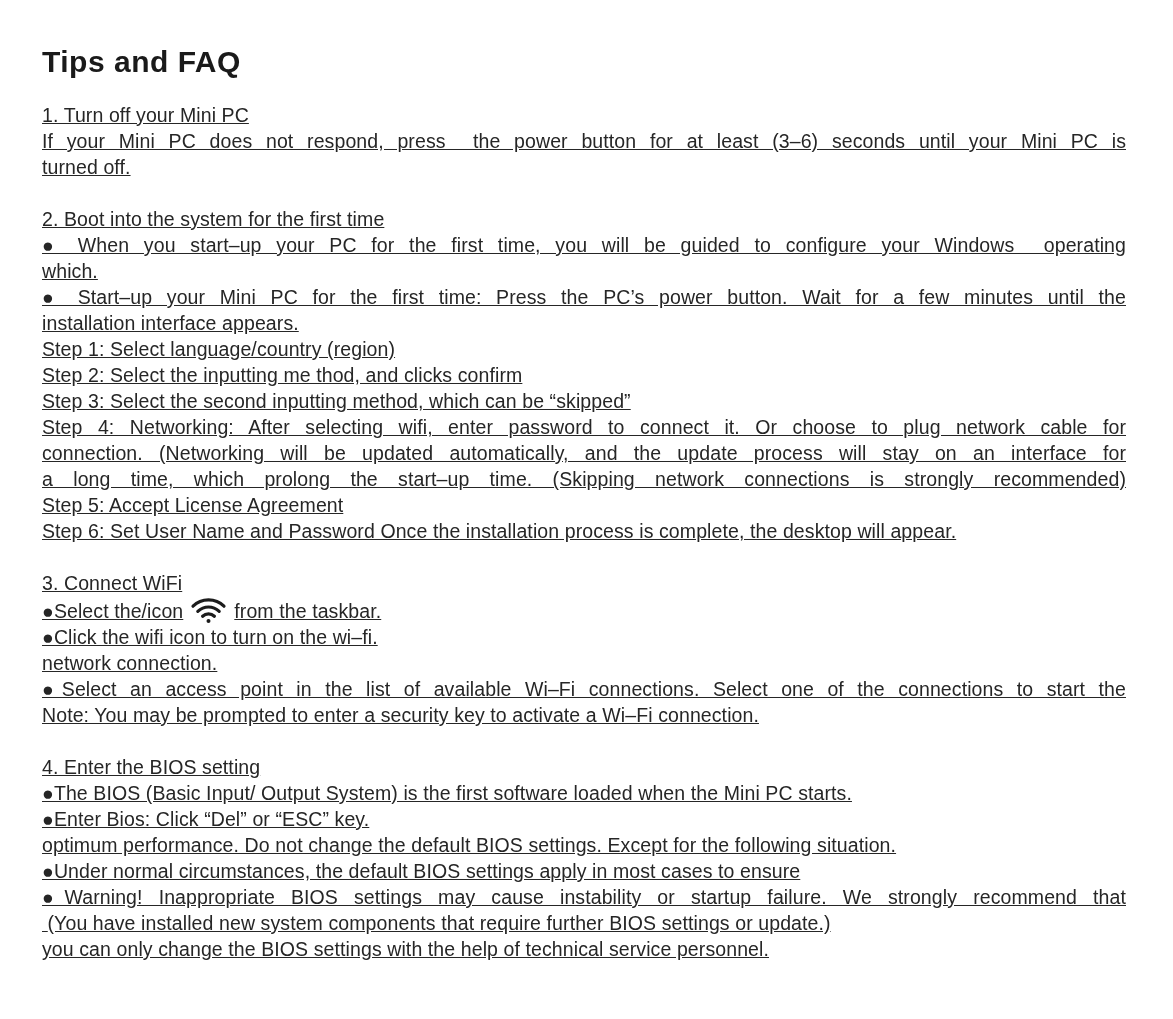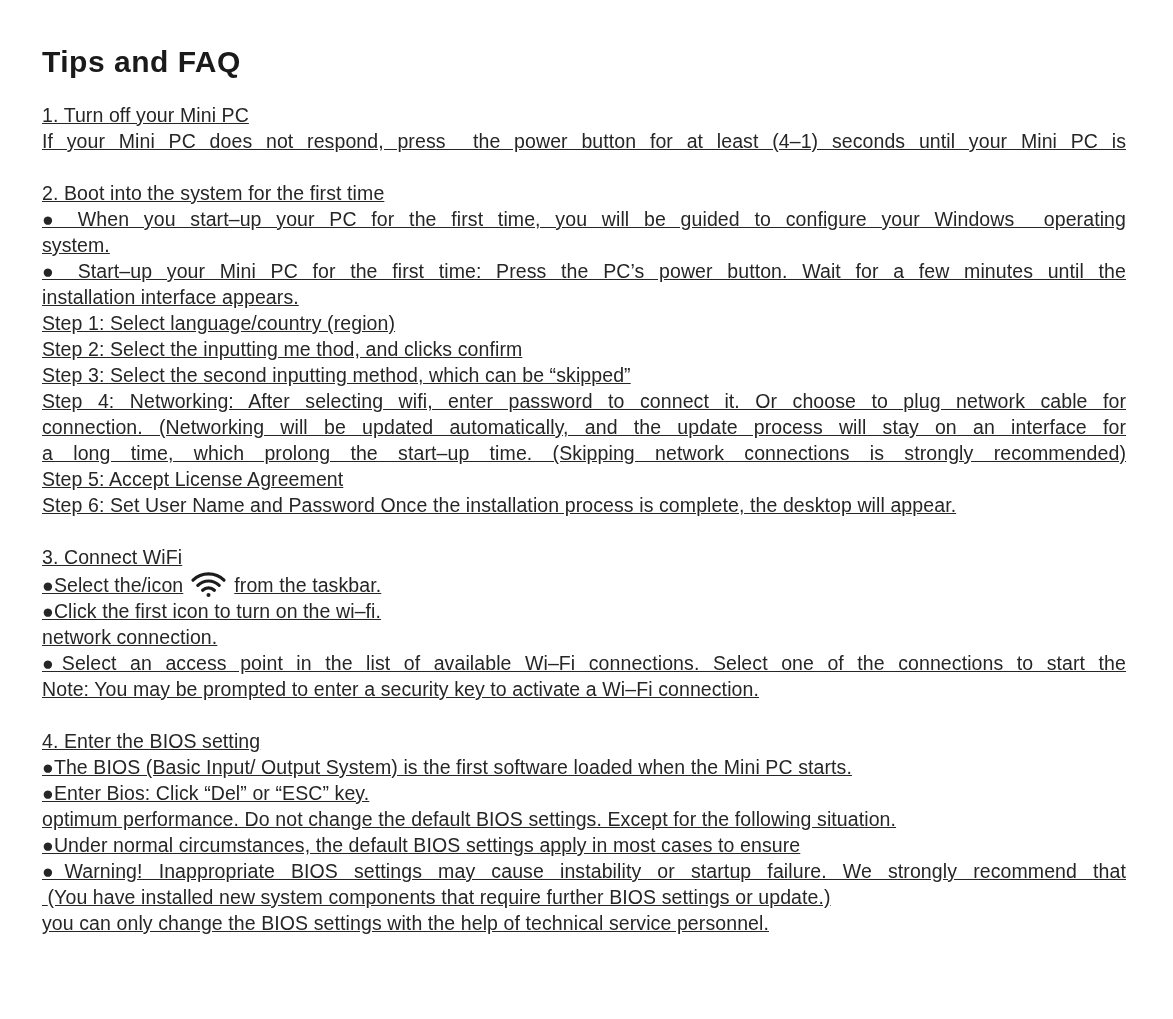--- a/index.html
+++ b/index.html
@@ -56,48 +56,49 @@
 </style>
 </head>
 <body>
 
 <div class="page">
 
   <h1 class="page-title">Tips and FAQ</h1>
 
   <div class="doc-section">
     <div class="line">1. Turn off your Mini PC</div>
-    <div class="line justify">If your Mini PC does not respond, press  the power button for at least (4–1) seconds until your Mini PC is</div>
+    <div class="line justify">If your Mini PC does not respond, press  the power button for at least (3–6) seconds until your Mini PC is</div>
+    <div class="line">turned off.</div>
   </div>
 
   <div class="doc-section">
     <div class="line">2. Boot into the system for the first time</div>
     <div class="line justify">● When you start–up your PC for the first time, you will be guided to configure your Windows  operating</div>
-    <div class="line">system.</div>
+    <div class="line">which.</div>
     <div class="line justify">● Start–up your Mini PC for the first time: Press the PC’s power button. Wait for a few minutes until the</div>
     <div class="line">installation interface appears.</div>
     <div class="line">Step 1: Select language/country (region)</div>
     <div class="line">Step 2: Select the inputting me thod, and clicks confirm</div>
     <div class="line">Step 3: Select the second inputting method, which can be “skipped”</div>
     <div class="line justify">Step 4: Networking: After selecting wifi, enter password to connect it. Or choose to plug network cable for</div>
     <div class="line justify">connection. (Networking will be updated automatically, and the update process will stay on an interface for</div>
     <div class="line justify">a long time, which prolong the start–up time. (Skipping network connections is strongly recommended)</div>
     <div class="line">Step 5: Accept License Agreement</div>
     <div class="line">Step 6: Set User Name and Password Once the installation process is complete, the desktop will appear.</div>
   </div>
 
   <div class="doc-section">
     <div class="line">3. Connect WiFi</div>
     <div class="line"><span>●Select the/icon</span><svg class="wifi-glyph" width="37" height="27" viewBox="0 0 37 27" aria-hidden="true">
           <path d="M3 10.2 C11.5 1.8 25.5 1.8 34 10.2"></path>
           <path d="M7.8 15.4 C14 9.5 23 9.5 29.2 15.4"></path>
           <path d="M12.6 20.2 C16 17.1 21 17.1 24.4 20.2"></path>
           <circle cx="18.5" cy="25" r="2"></circle>
         </svg><span>from the taskbar.</span></div>
-    <div class="line">●Click the first icon to turn on the wi–fi.</div>
+    <div class="line">●Click the wifi icon to turn on the wi–fi.</div>
     <div class="line">network connection.</div>
     <div class="line justify">●Select an access point in the list of available Wi–Fi connections. Select one of the connections to start the</div>
     <div class="line">Note: You may be prompted to enter a security key to activate a Wi–Fi connection.</div>
   </div>
 
   <div class="doc-section">
     <div class="line">4. Enter the BIOS setting</div>
     <div class="line">●The BIOS (Basic Input/ Output System) is the first software loaded when the Mini PC starts.</div>
     <div class="line">●Enter Bios: Click “Del” or “ESC” key.</div>
     <div class="line">optimum performance. Do not change the default BIOS settings. Except for the following situation.</div>

